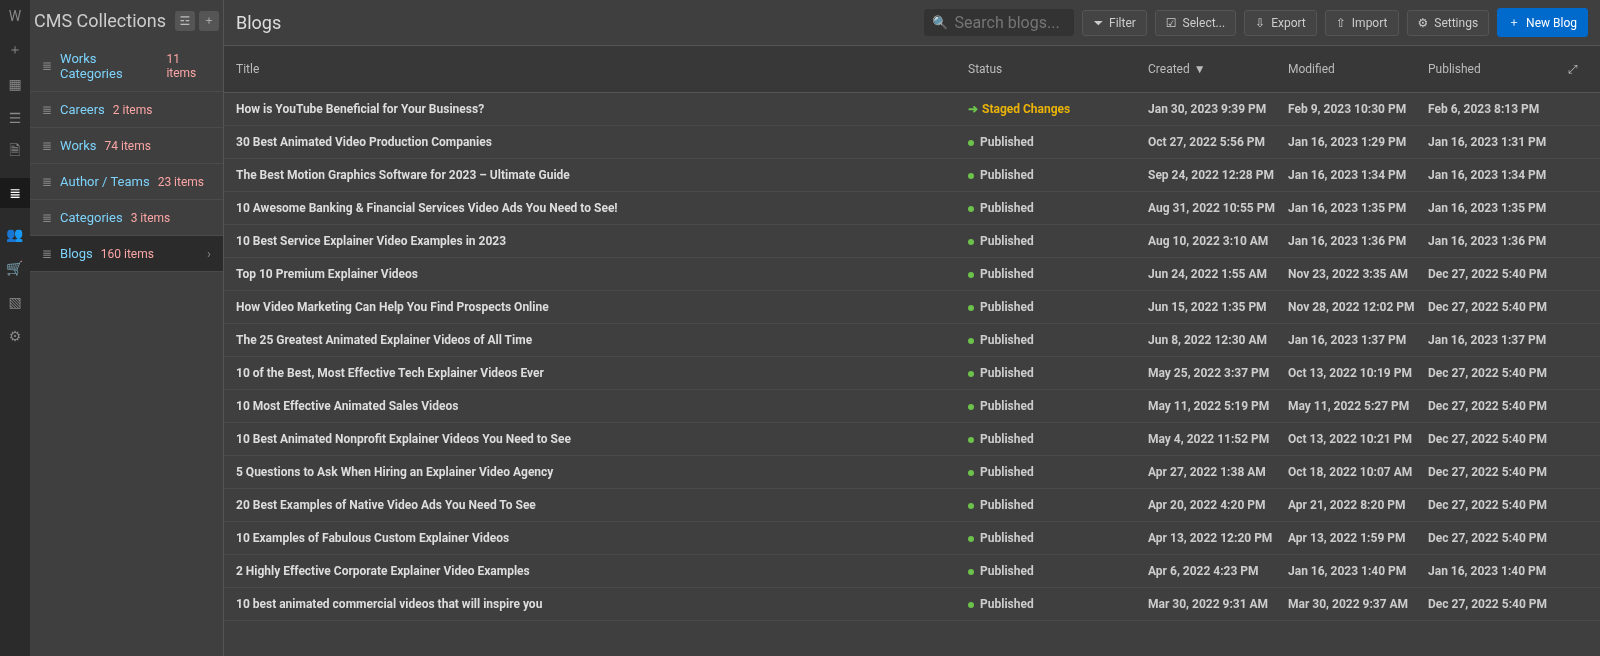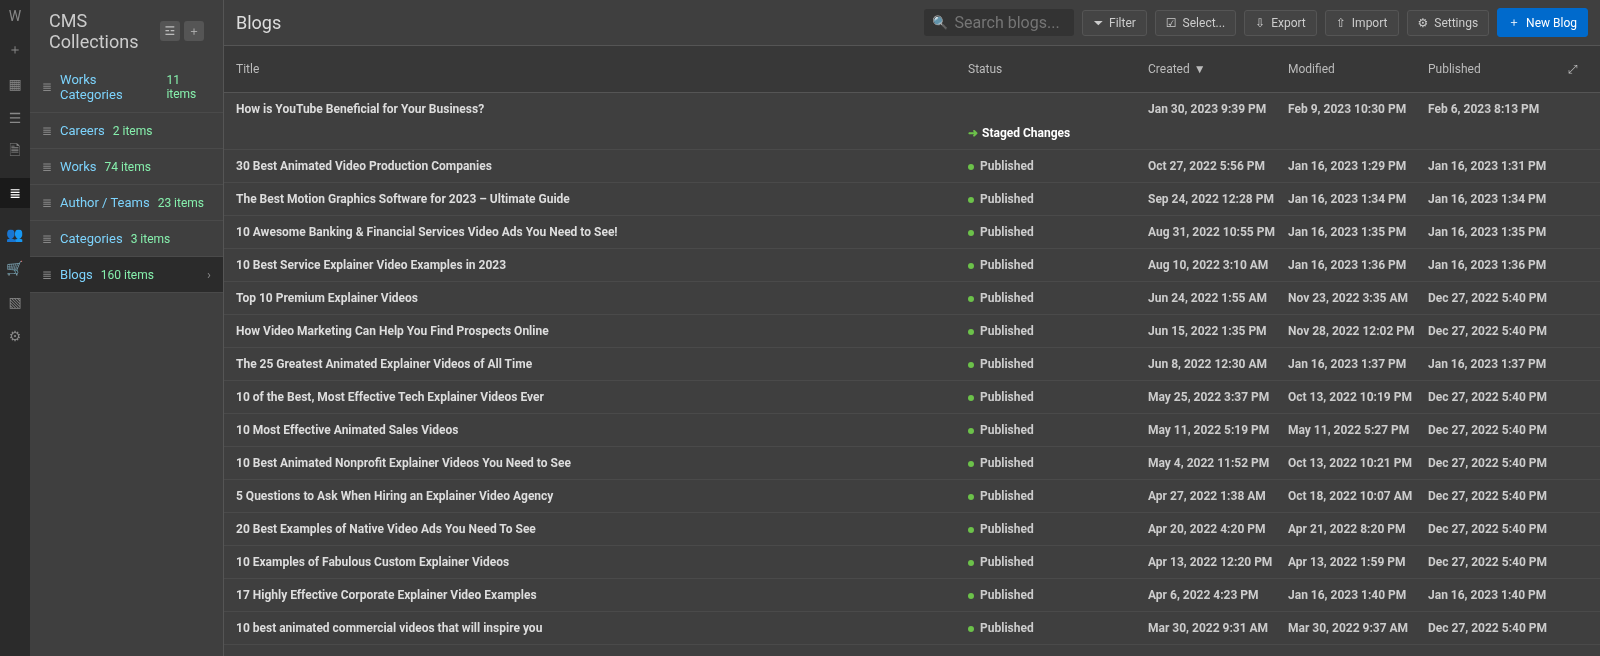--- a/index.html
+++ b/index.html
@@ -5,29 +5,29 @@
   * { margin:0; padding:0; box-sizing:border-box; font-family:-apple-system,BlinkMacSystemFont,"Segoe UI",Roboto,sans-serif; }
   body { background:#1a1a1a; color:#aaa; font-size:13px; width:1600px; height:656px; overflow:hidden; }
 
   
   .rail { position:absolute; left:0; top:0; width:30px; height:100%; background:#2b2b2b; display:flex; flex-direction:column; align-items:center; padding-top:8px; gap:18px; }
   .rail .ico { width:16px; height:16px; font-size:14px; color:#888; display:flex; align-items:center; justify-content:center; cursor:pointer; }
   .rail .ico.active { color:#fff; background:#1a1a1a; width:30px; height:30px; }
 
   
   .sidebar { position:absolute; left:30px; top:0; width:194px; height:100%; background:#3f3f3f; border-right:1px solid #555; }
-  .sb-head { display:flex; align-items:center; justify-content:space-between; padding:10px 19px; }
+  .sb-head { display:flex; align-items:center; justify-content:space-between; padding:10px 4px; }
   .sb-head h1 { font-size:18px; font-weight:400; color:#ccc; }
   .sb-head .btns { display:flex; gap:4px; }
   .sb-head .sqbtn { width:20px; height:20px; background:#555; border-radius:3px; display:flex; align-items:center; justify-content:center; color:#bbb; cursor:pointer; font-size:12px; }
   .coll { display:flex; align-items:center; gap:8px; padding:10px 12px; border-bottom:1px solid #4a4a4a; cursor:pointer; }
   .coll.active { background:#2b2b2b; }
   .coll .db { color:#888; font-size:12px; }
   .coll .nm { color:#7dd3fc; }
-  .coll .cnt { color:#86efac; font-size:12px; }
+  .coll .cnt { color:#fca5a5; font-size:12px; }
   .coll .chev { margin-left:auto; color:#888; }
 
   
   .main { position:absolute; left:224px; top:0; right:0; height:100%; background:#3f3f3f; }
   .topbar { display:flex; align-items:center; padding:8px 12px; gap:8px; }
   .topbar h2 { font-size:18px; font-weight:400; color:#ddd; margin-right:auto; }
   .search { display:flex; align-items:center; background:#333; border-radius:3px; padding:4px 8px; gap:6px; width:150px; }
   .search input { background:transparent; border:none; outline:none; color:#fdba74; font-size:16px; width:100%; }
   .tbtn { display:flex; align-items:center; gap:6px; background:#444; border:1px solid #555; border-radius:3px; padding:5px 10px; color:#ccc; cursor:pointer; font-size:12px; }
   .tbtn.primary { background:#006acc; border-color:#006acc; color:#fff; }
@@ -38,21 +38,21 @@
   .c-status { width:180px; }
   .c-created { width:140px; display:flex; align-items:flex-start; gap:4px; }
   .c-mod { width:140px; }
   .c-pub { width:140px; }
   .c-end { width:20px; }
 
   .rows { overflow-y:auto; height:calc(100% - 80px); }
   .row { display:flex; padding:9px 12px; border-bottom:1px solid #4a4a4a; font-size:12px; color:#ccc;font-weight:bold; }
   .row .c-title { color:#ddd; white-space:nowrap; overflow:hidden; text-overflow:ellipsis; }
   .dot { display:inline-block; width:6px; height:6px; border-radius:50%; background:#6cc24a; margin-right:6px; vertical-align:middle; }
-  .staged { color:#ffffff; display:inline-flex; align-items:center; gap:4px;margin-top:24px; }
+  .staged { color:#eab308; display:inline-flex; align-items:center; gap:4px; }
   .staged::before { content:"➜"; color:#6cc24a; }
 
   .closebar { position:absolute; right:0; top:0; width:28px; height:28px; display:flex; align-items:center; justify-content:center; color:#888; cursor:pointer; }
 </style>
 </head>
 <body>
 
 <div class="closebar">✕</div>
 
 <div class="rail">
@@ -263,21 +263,21 @@
       </div>
       <div class="row">
         <div class="c-title">10 Examples of Fabulous Custom Explainer Videos</div>
     <div class="c-status"><span><span class="dot"></span>Published</span></div>
     <div class="c-created">Apr 13, 2022 12:20 PM</div>
     <div class="c-mod">Apr 13, 2022 1:59 PM</div>
     <div class="c-pub">Dec 27, 2022 5:40 PM</div>
     <div class="c-end"></div>
       </div>
       <div class="row">
-        <div class="c-title">17 Highly Effective Corporate Explainer Video Examples</div>
+        <div class="c-title">2 Highly Effective Corporate Explainer Video Examples</div>
     <div class="c-status"><span><span class="dot"></span>Published</span></div>
     <div class="c-created">Apr 6, 2022 4:23 PM</div>
     <div class="c-mod">Jan 16, 2023 1:40 PM</div>
     <div class="c-pub">Jan 16, 2023 1:40 PM</div>
     <div class="c-end"></div>
       </div>
       <div class="row">
         <div class="c-title">10 best animated commercial videos that will inspire you</div>
     <div class="c-status"><span><span class="dot"></span>Published</span></div>
     <div class="c-created">Mar 30, 2022 9:31 AM</div>

